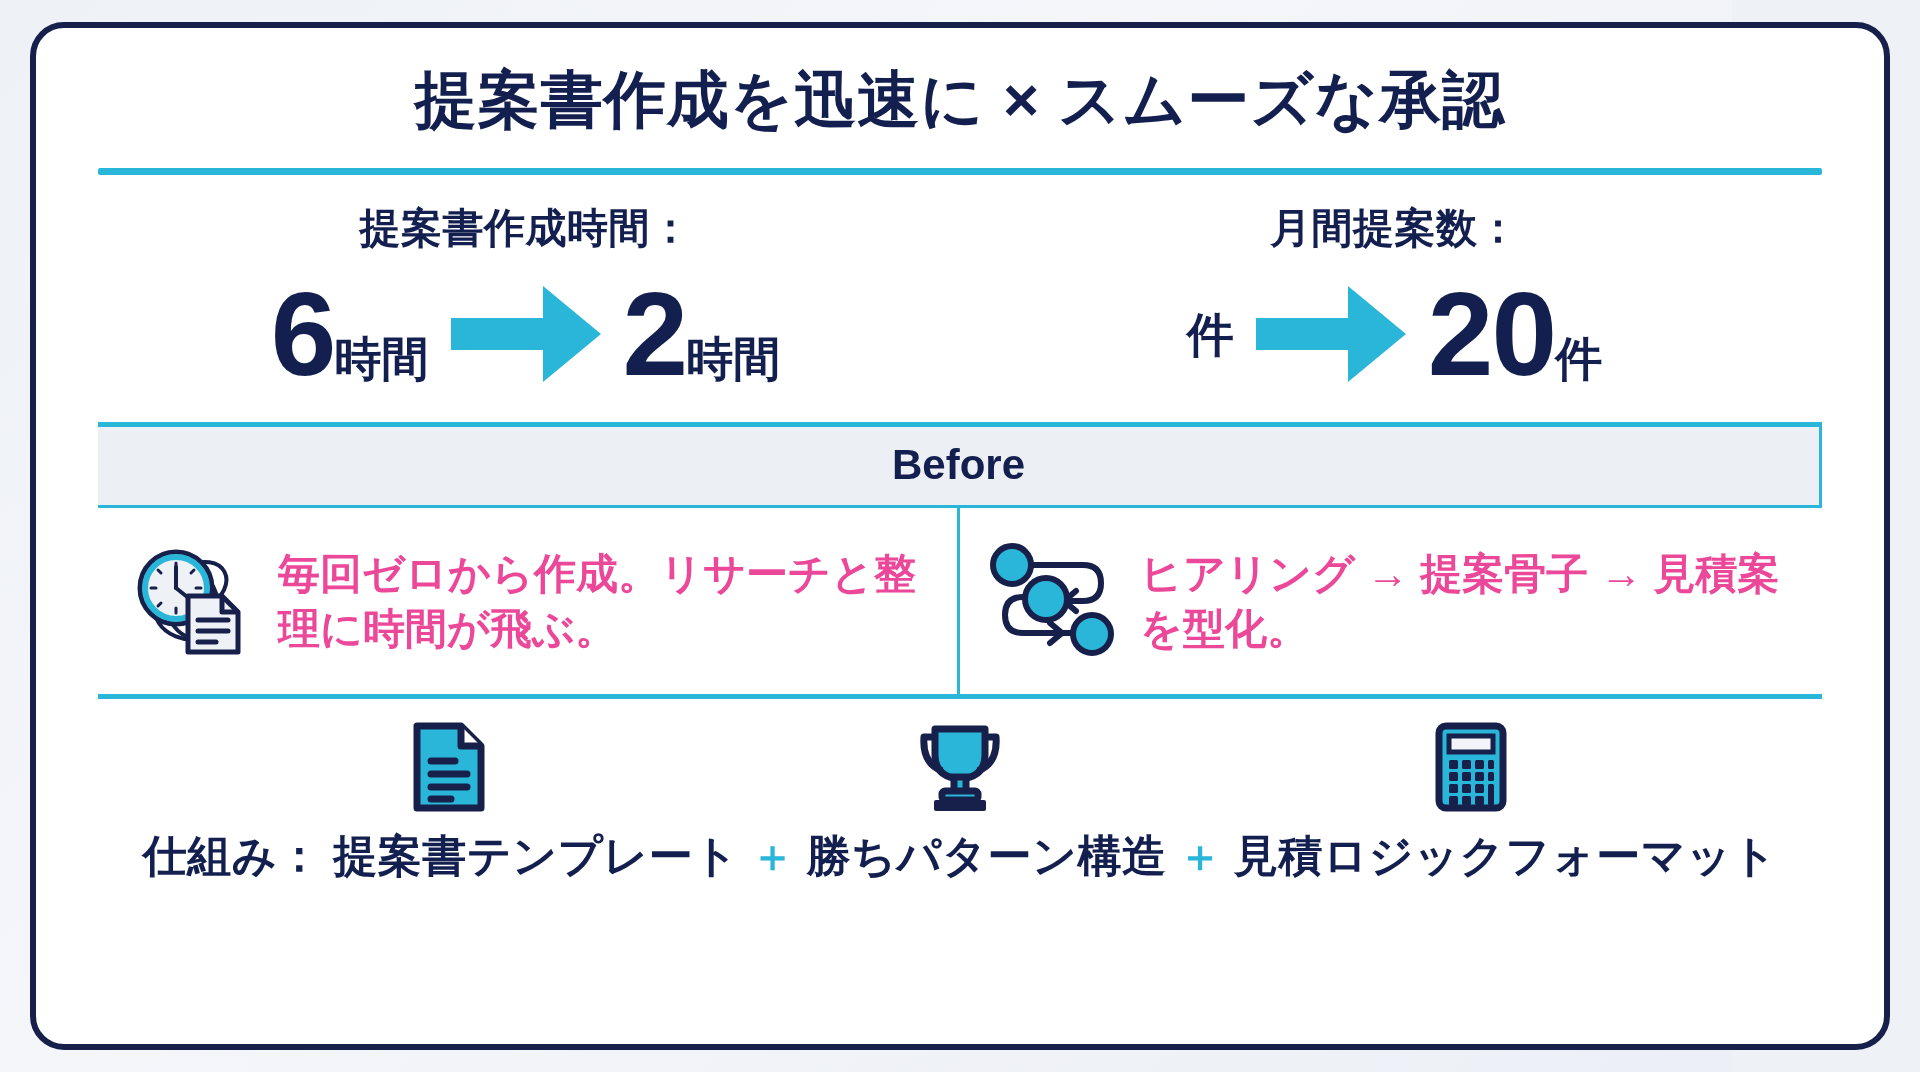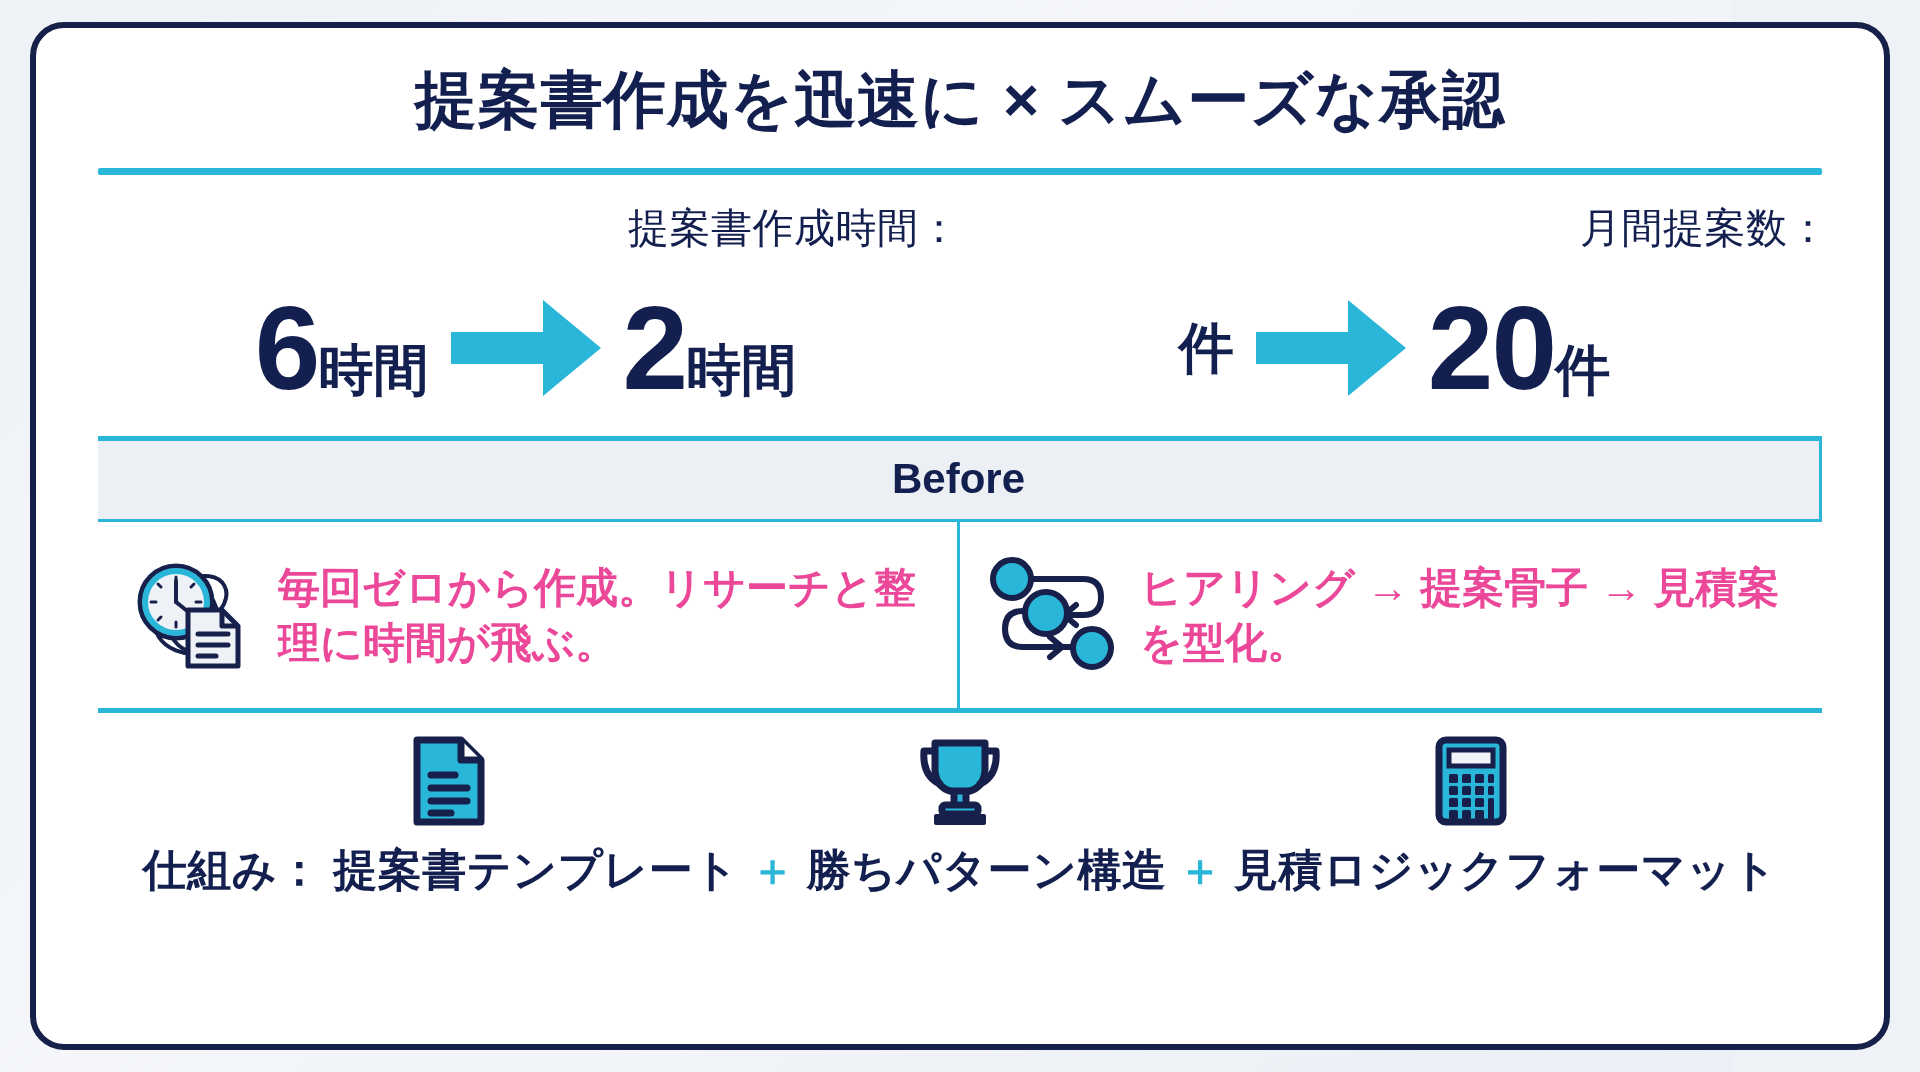--- a/index.html
+++ b/index.html
@@ -61,44 +61,43 @@
   .stats-row {
     display: flex;
     padding: 26px 55px 0 55px;
   }
   .stat-col {
     flex: 1 1 50%;
     text-align: center;
   }
   .stat-label {
     font-size: 41px;
-    font-weight: 400;
+    font-weight: 700;
     color: #131f4e;
     letter-spacing: 0.5px;
-    margin-bottom: 22px;
-    text-align: right;
+    margin-bottom: 8px;
   }
   .stat-values {
     display: flex;
     align-items: center;
     justify-content: center;
     gap: 10px;
     height: 140px;
   }
   .stat-num {
     font-size: 118px;
     font-weight: 700;
     color: #131f4e;
     line-height: 1;
     letter-spacing: -2px;
     display: flex;
     align-items: baseline;
   }
   .stat-num .unit {
-    font-size: 55px;
+    font-size: 47px;
     letter-spacing: 0;
   }
   .arrow {
     flex: 0 0 auto;
     margin: 0 12px;
     display: block;
   }
 
   
   .cmp {

